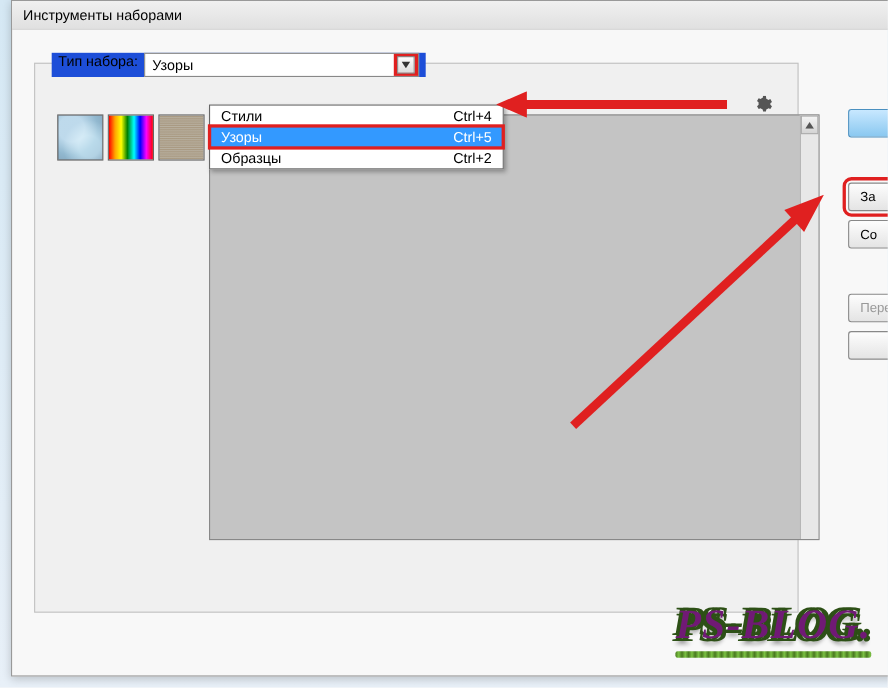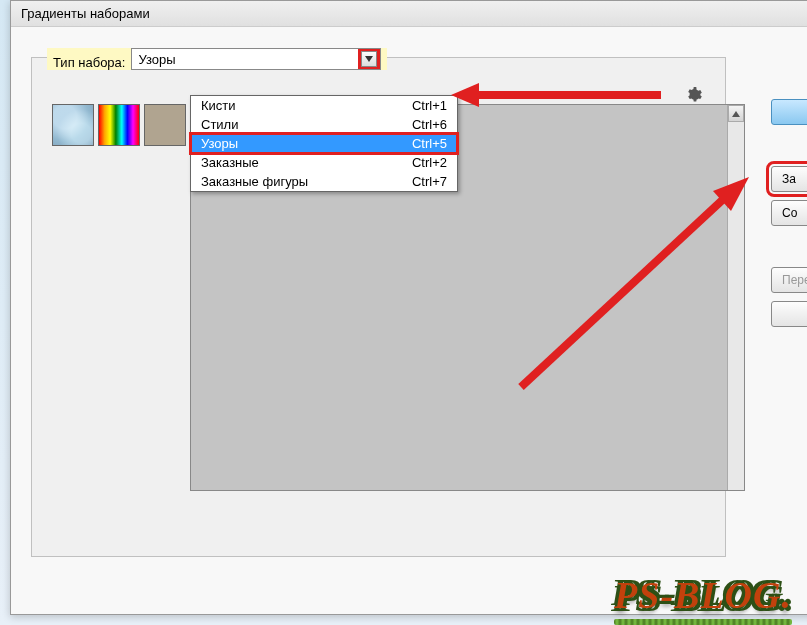--- a/index.html
+++ b/index.html
@@ -38,24 +38,24 @@
       position: relative;
       border: 1px solid #c0c0c0;
       height: 500px;
       width: 695px;
       background: #f0f0f0;
     }
     .legend {
       position: absolute;
       top: -10px;
       left: 15px;
-      background: #fef9c3;
+      background: #1d4ed8;
       padding: 0 6px;
       display: flex;
-      align-items: flex-end;
+      align-items: flex-start;
       gap: 6px;
     }
     .legend-label { font-size: 13px; }
     .combo {
       display: inline-flex;
       align-items: center;
       border: 1px solid #888;
       background: #fff;
       height: 22px;
       width: 250px;
@@ -196,27 +196,27 @@
     }
     .btn.disabled { color: #999; }
     .side-gap { height: 25px; }
 
     
     .arrow { position: absolute; z-index: 100; }
     .arrow svg { display: block; }
     
     .watermark {
       position: absolute;
-      bottom: 8px;
+      bottom: 35px;
       right: 15px;
       font-size: 38px;
       font-weight: bold;
       font-family: 'Comic Sans MS', cursive;
       letter-spacing: 1px;
-      color: #c2410c;
+      color: #701a75;
       text-shadow:
         -3px -3px 0 #2d5016,
         3px -3px 0 #2d5016,
         -3px 3px 0 #2d5016,
         3px 3px 0 #2d5016,
         0 5px 4px rgba(0,0,0,0.4);
       font-style: italic;
       z-index: 200;
       margin-top: 13px;
     }
@@ -229,21 +229,21 @@
       height: 6px;
       background: repeating-linear-gradient(90deg, #4a7a20 0px, #7bc143 3px, #4a7a20 6px);
       border-radius: 2px;
     }
   </style>
 </head>
 <body>
 
 <div class="window">
   <div class="titlebar">
-    <span>Градиенты наборами</span>
+    <span>Инструменты наборами</span>
   </div>
 
   <div class="content">
 
     <div class="fieldset">
       <div class="legend">
         <span class="legend-label">Тип набора:</span>
         <div class="combo">
           <span class="combo-text">Узоры</span>
           <span class="combo-arrow-wrap">
@@ -274,38 +274,30 @@
     </div>
 
     <span class="gear-icon">
       <svg viewBox="0 0 16 16">
           <path fill="currentColor" d="M8 5a3 3 0 100 6 3 3 0 000-6zm6.4 3c0-.4 0-.8-.1-1.1l1.5-1.2-1.5-2.6-1.8.7c-.6-.5-1.2-.8-1.9-1.1L10.3 0H7.7l-.3 1.9c-.7.2-1.4.6-1.9 1.1l-1.8-.7L2.2 4.9l1.5 1.2c-.1.3-.1.7-.1 1.1s0 .8.1 1.1L2.2 9.5l1.5 2.6 1.8-.7c.6.5 1.2.8 1.9 1.1l.3 1.9h2.6l.3-1.9c.7-.2 1.4-.6 1.9-1.1l1.8.7 1.5-2.6-1.5-1.2c.1-.3.1-.7.1-1.1z"></path>
         </svg>
     </span>
 
     <div class="dropdown">
       <div class="dropdown-item">
-        <span>Кисти</span>
-        <span>Ctrl+1</span>
-      </div>
-      <div class="dropdown-item">
         <span>Стили</span>
-        <span>Ctrl+6</span>
+        <span>Ctrl+4</span>
       </div>
       <div class="dropdown-item selected">
         <span>Узоры</span>
         <span>Ctrl+5</span>
       </div>
       <div class="dropdown-item">
-        <span>Заказные</span>
+        <span>Образцы</span>
         <span>Ctrl+2</span>
-      </div>
-      <div class="dropdown-item">
-        <span>Заказные фигуры</span>
-        <span>Ctrl+7</span>
       </div>
     </div>
 
     <div class="side-buttons">
       <button class="btn primary"></button>
       <div class="side-gap"></div>
       <button class="btn highlighted">За</button>
       <button class="btn">Со</button>
       <div class="side-gap"></div>
       <button class="btn disabled">Пере</button>

